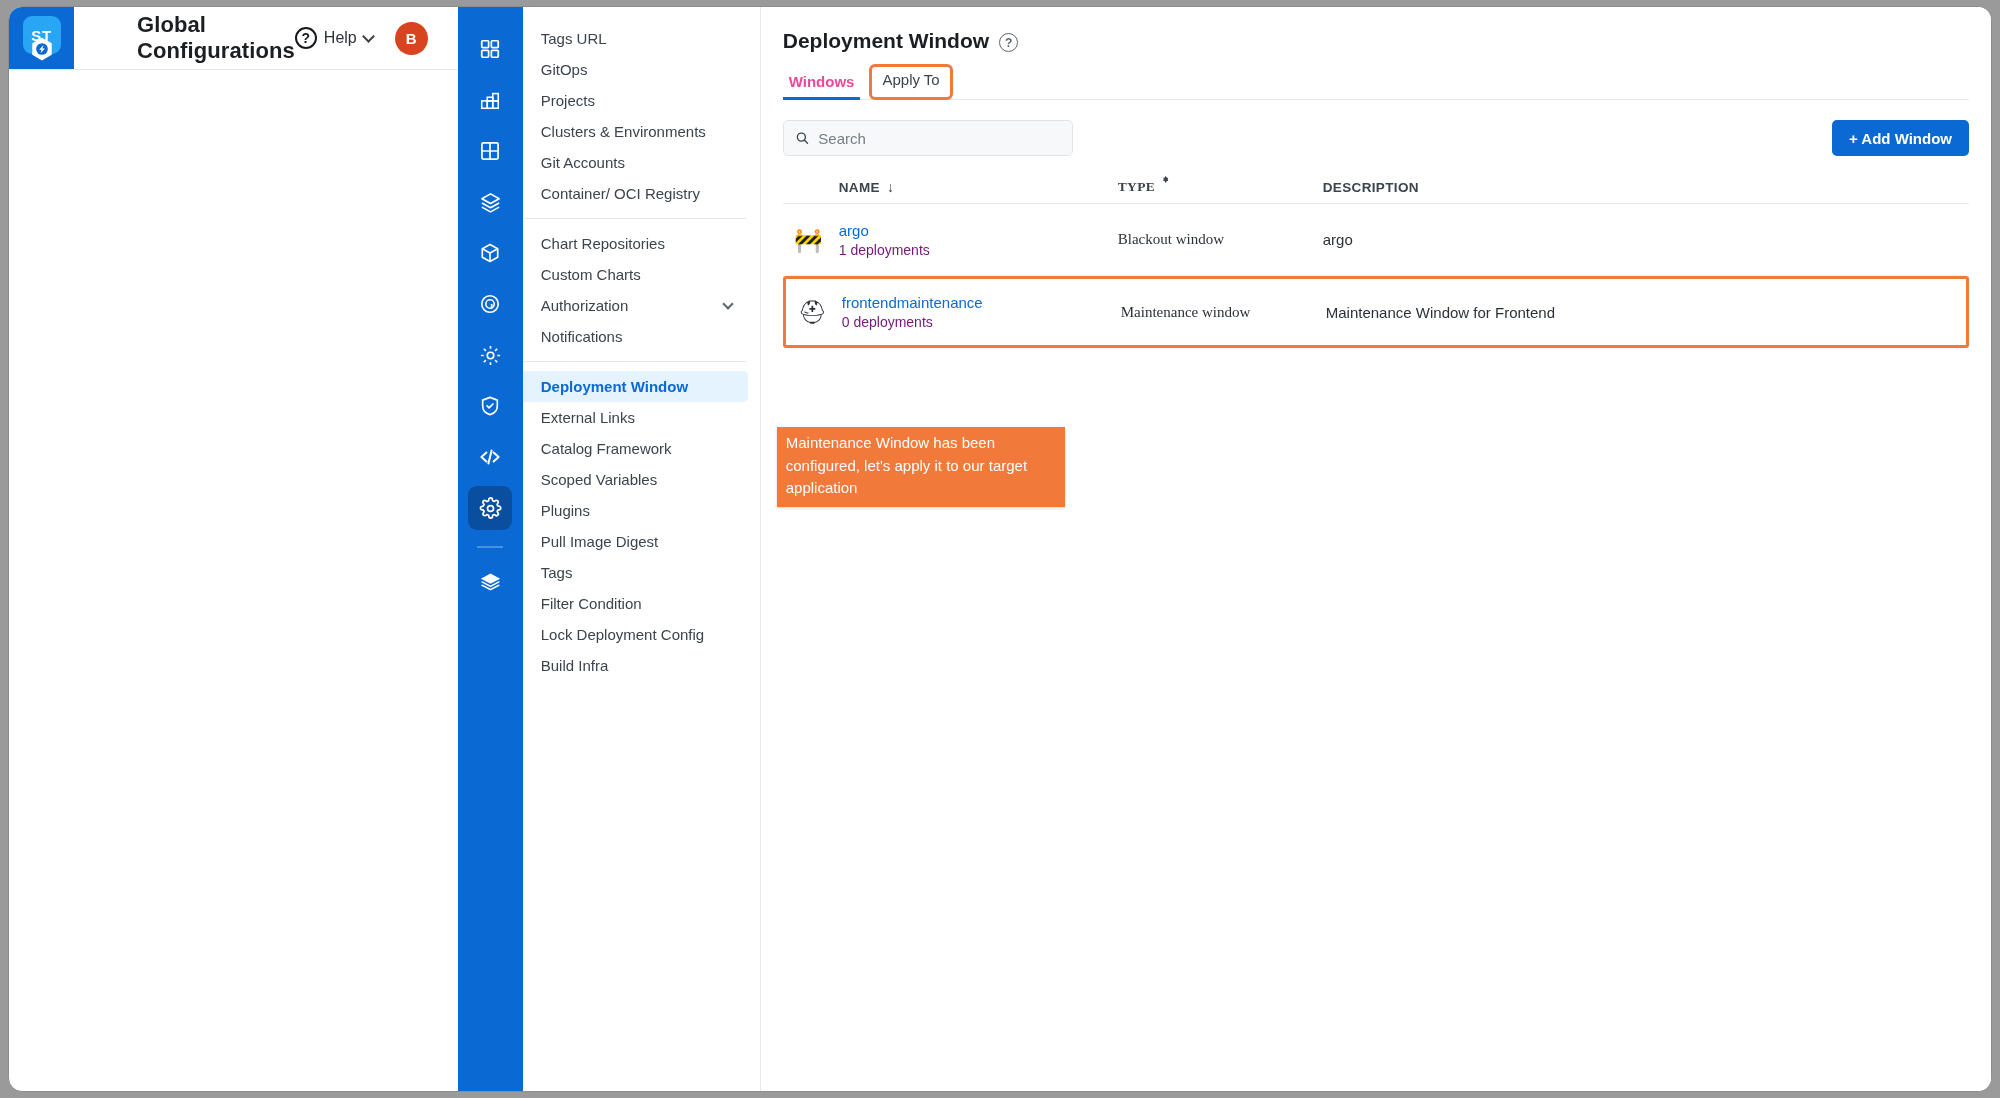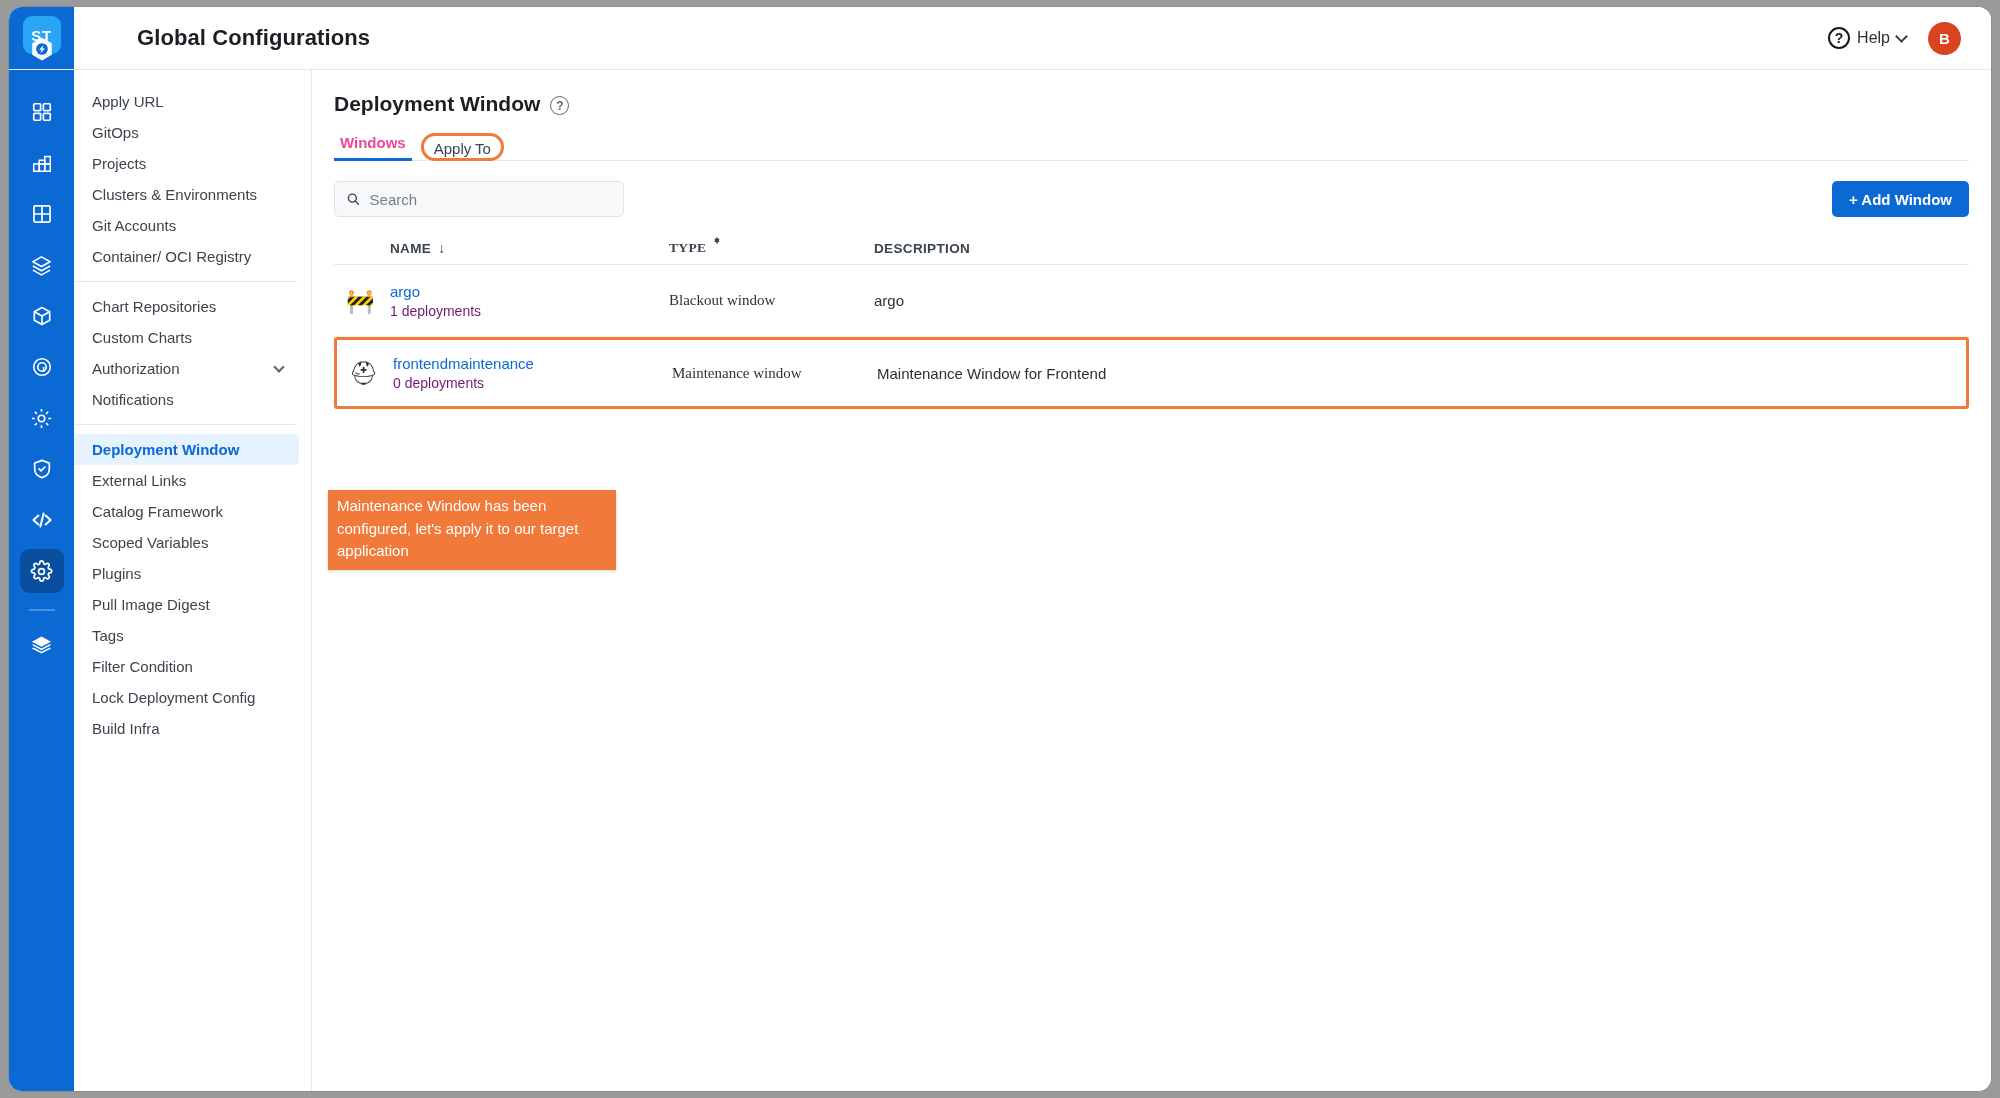--- a/index.html
+++ b/index.html
@@ -11,21 +11,21 @@
   }
   .window {
     position: absolute;
     left: 8px; top: 6px;
     width: 1984px; height: 1086px;
     background: #ffffff;
     border: 1px solid #8d8d8d;
     border-radius: 14px;
     overflow: hidden;
     display: flex;
-    flex-direction: column;
+    flex-direction: row;
   }
 
   
   .topbar {
     height: 63px;
     flex: 0 0 63px;
     display: flex;
     align-items: stretch;
     background: #fff;
     border-bottom: 1px solid #e6e9ec;
@@ -161,24 +161,24 @@
     cursor: pointer;
     position: relative;
   }
   .tab.active { color: #ec4899; font-weight: bold; }
   .tab.active::after {
     content: ""; position: absolute; left: 0; right: 0; bottom: -1px;
     height: 3px; background: #0b69d4;
   }
   .tab.boxed {
     outline: 3px solid #f1793a;
-    border-radius: 13px;
+    border-radius: 3px;
     background: #fff;
     margin: 0 2px 2px 8px;
-    padding: 4px 10px 1px 10px;
+    padding: 4px 10px 9px 10px;
   }
 
   .toolbar {
     display: flex; align-items: flex-start;
     margin-top: 20px;
   }
   .search-box {
     width: 290px; height: 36px;
     background: #f7f8f9;
     border: 1px solid #e0e4e8;
@@ -367,21 +367,21 @@
           <path d="M12 15.1 3.6 10.6 2 11.5l10 5.4 10-5.4-1.6-.9z"></path>
           <path d="M12 18.6 3.6 14.1 2 15l10 5.4L22 15l-1.6-.9z"></path>
         </svg>
       </div>
     </div>
 
     <div class="leftnav">
 
       <div>
         <div class="nav-item">
-            <span>Apply URL</span>
+            <span>Tags URL</span>
           </div>
         <div class="nav-item">
             <span>GitOps</span>
           </div>
         <div class="nav-item">
             <span>Projects</span>
           </div>
         <div class="nav-item">
             <span>Clusters &amp; Environments</span>
           </div>

